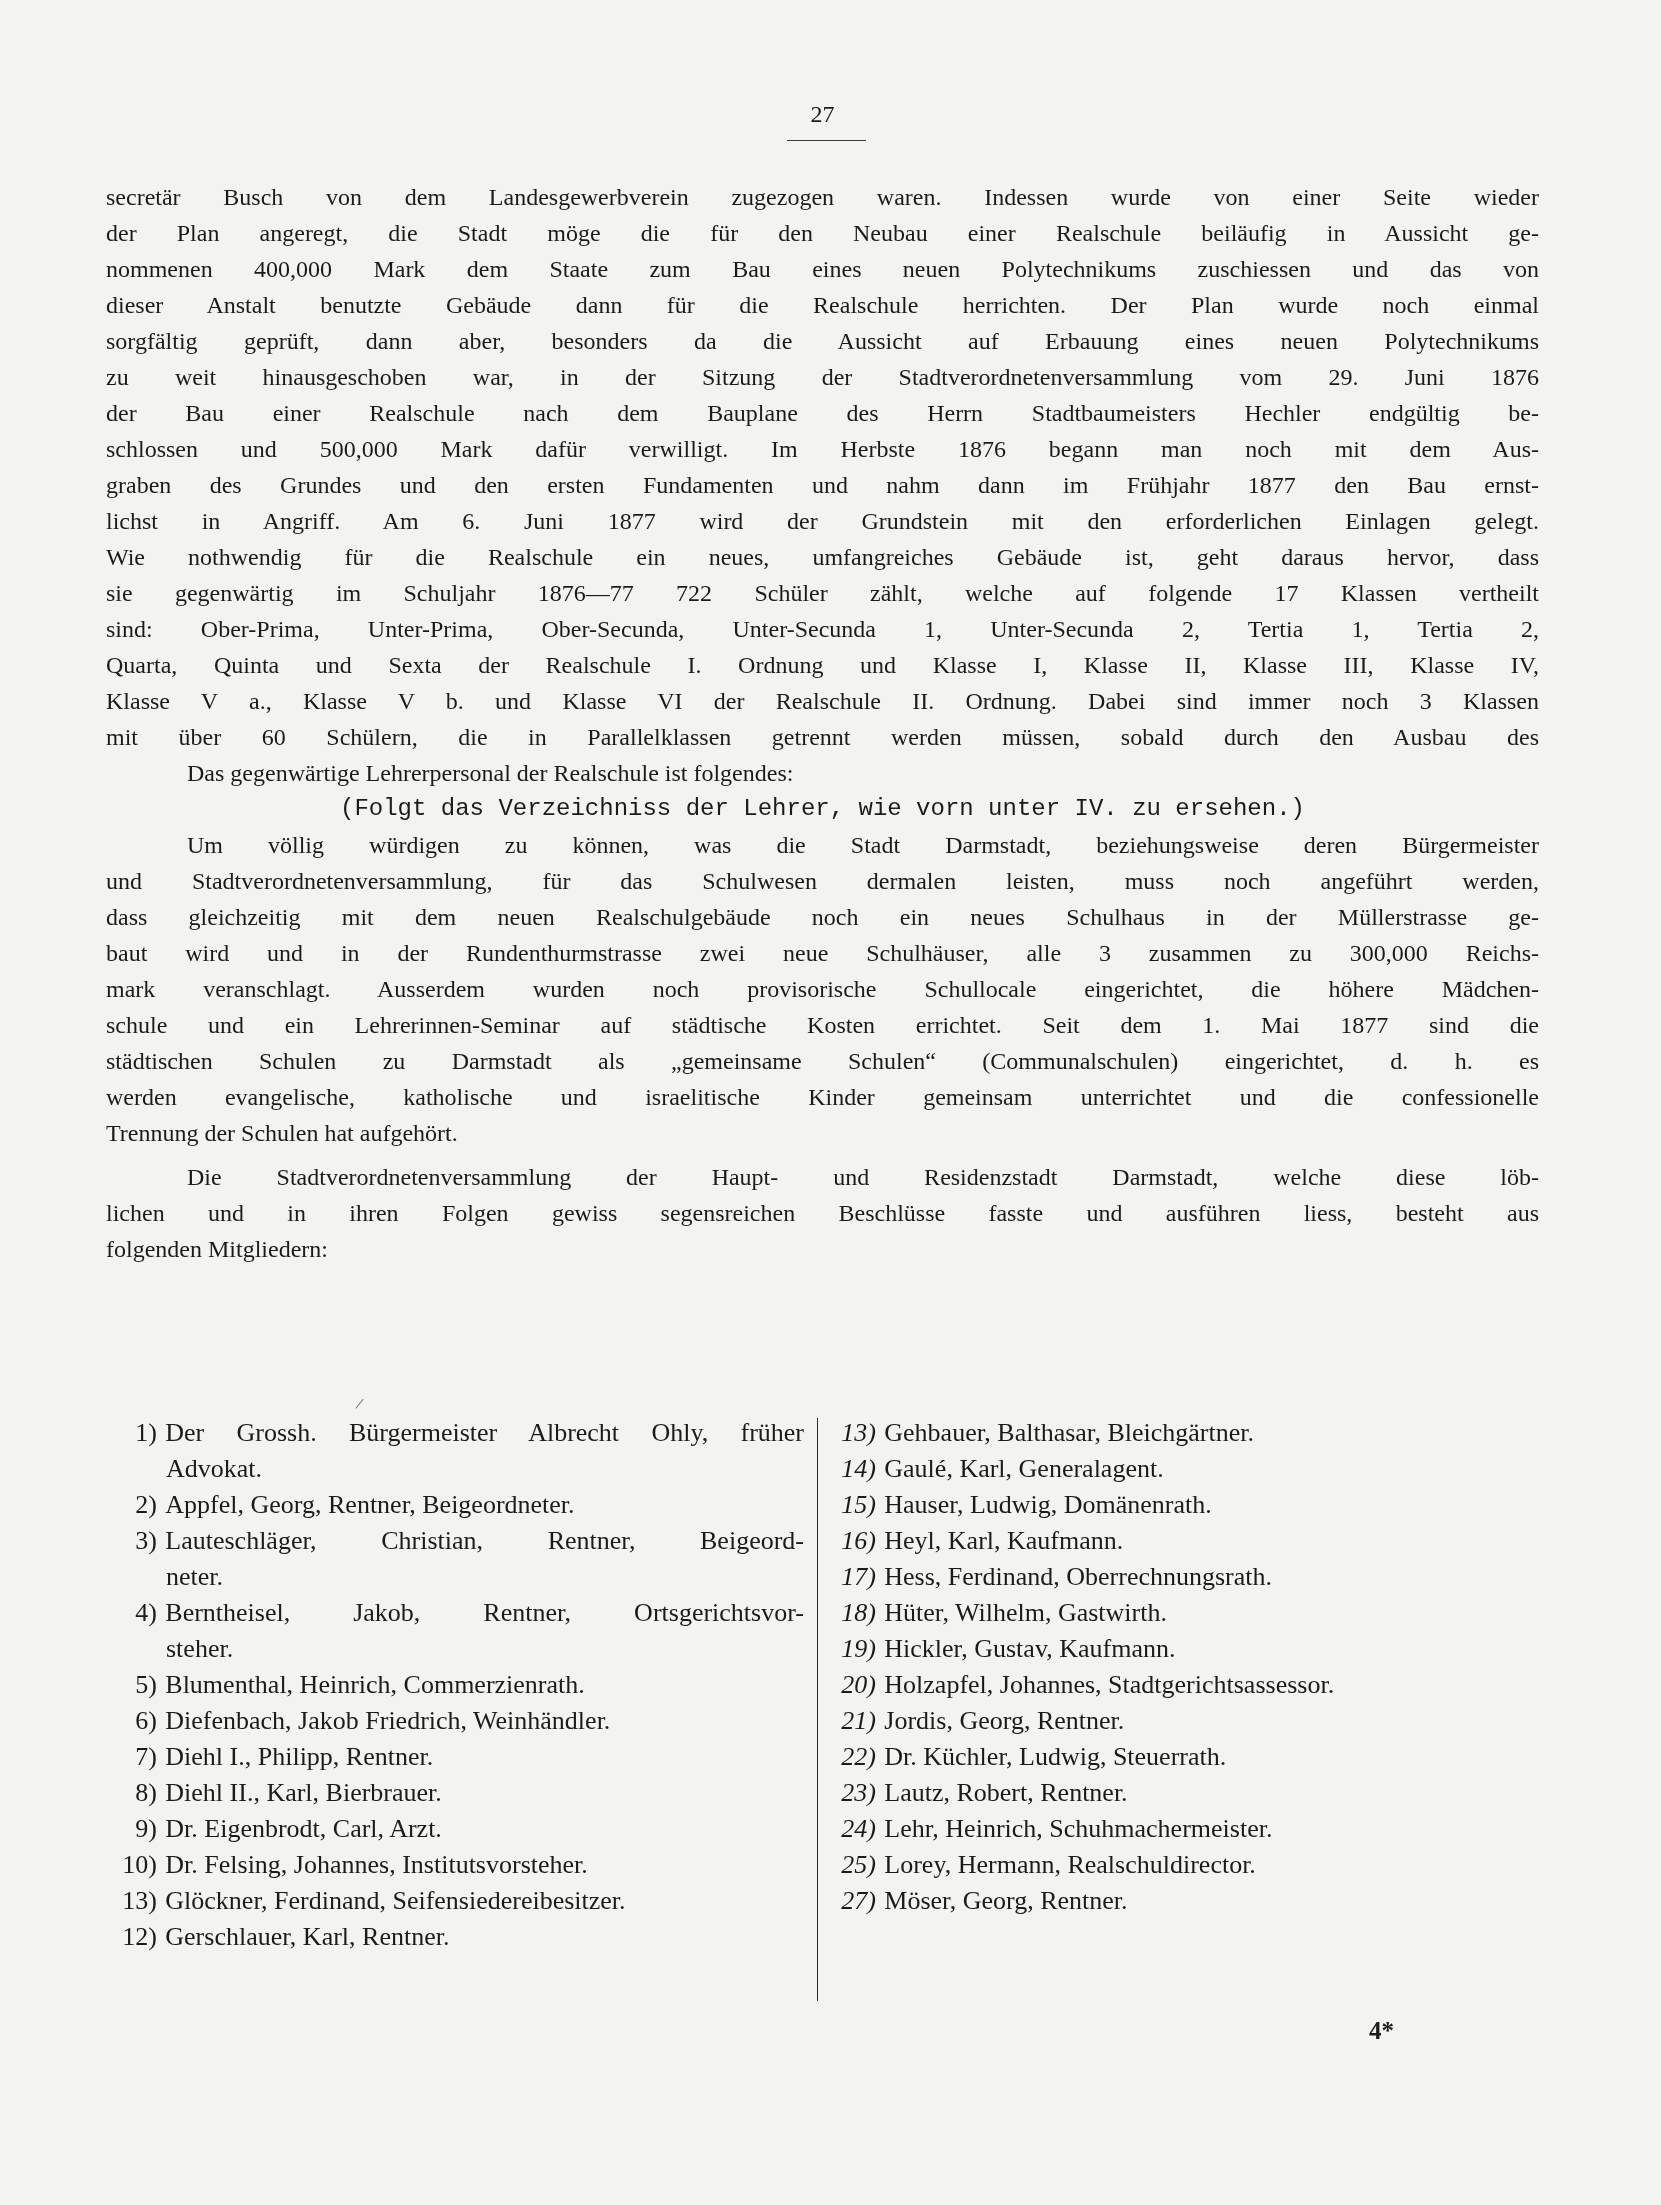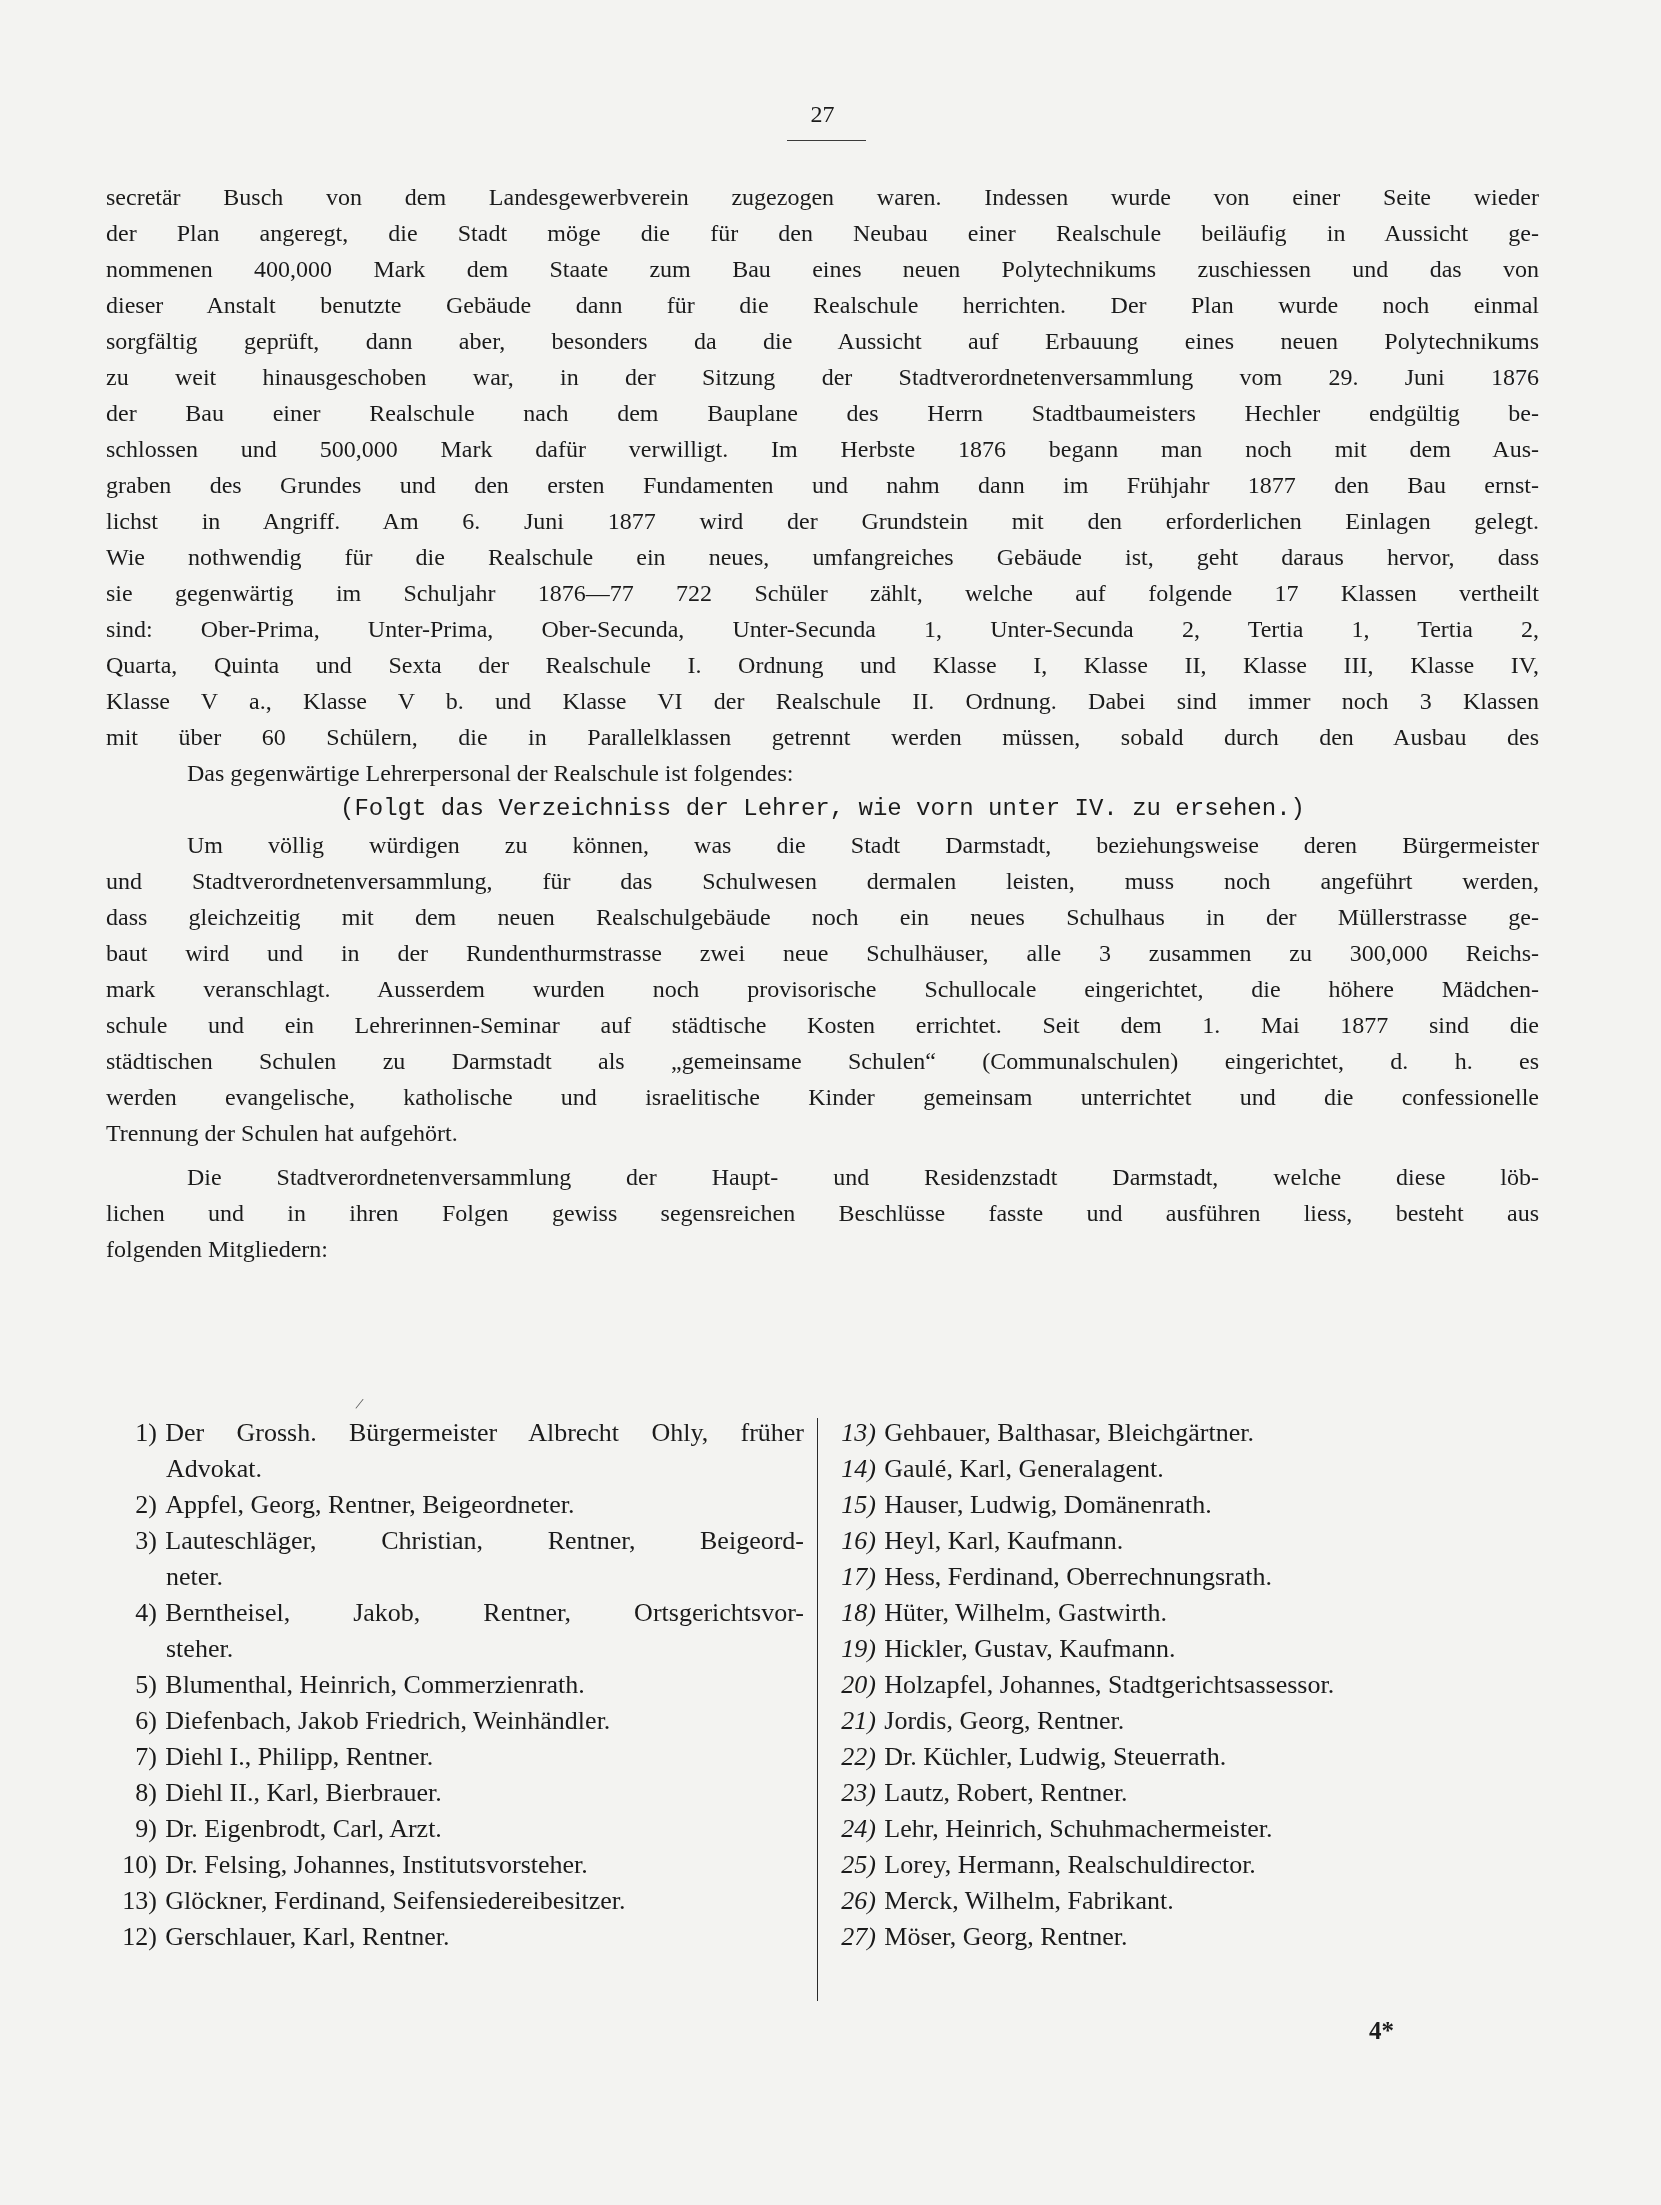--- a/index.html
+++ b/index.html
@@ -210,24 +210,20 @@
       </div>
     <div class="item">
         <span class="num">24)</span>
         <span class="txt">Lehr, Heinrich, Schuhmachermeister.</span>
       </div>
     <div class="item">
         <span class="num">25)</span>
         <span class="txt">Lorey, Hermann, Realschuldirector.</span>
       </div>
     <div class="item">
-        <span class="num">26)</span>
-        <span class="txt">Merck, Wilhelm, Fabrikant.</span>
-      </div>
-    <div class="item">
         <span class="num">27)</span>
         <span class="txt">Möser, Georg, Rentner.</span>
       </div>
   </div>
 </div>
 
 <div class="sig">4*</div>
 
 
 </body></html>

